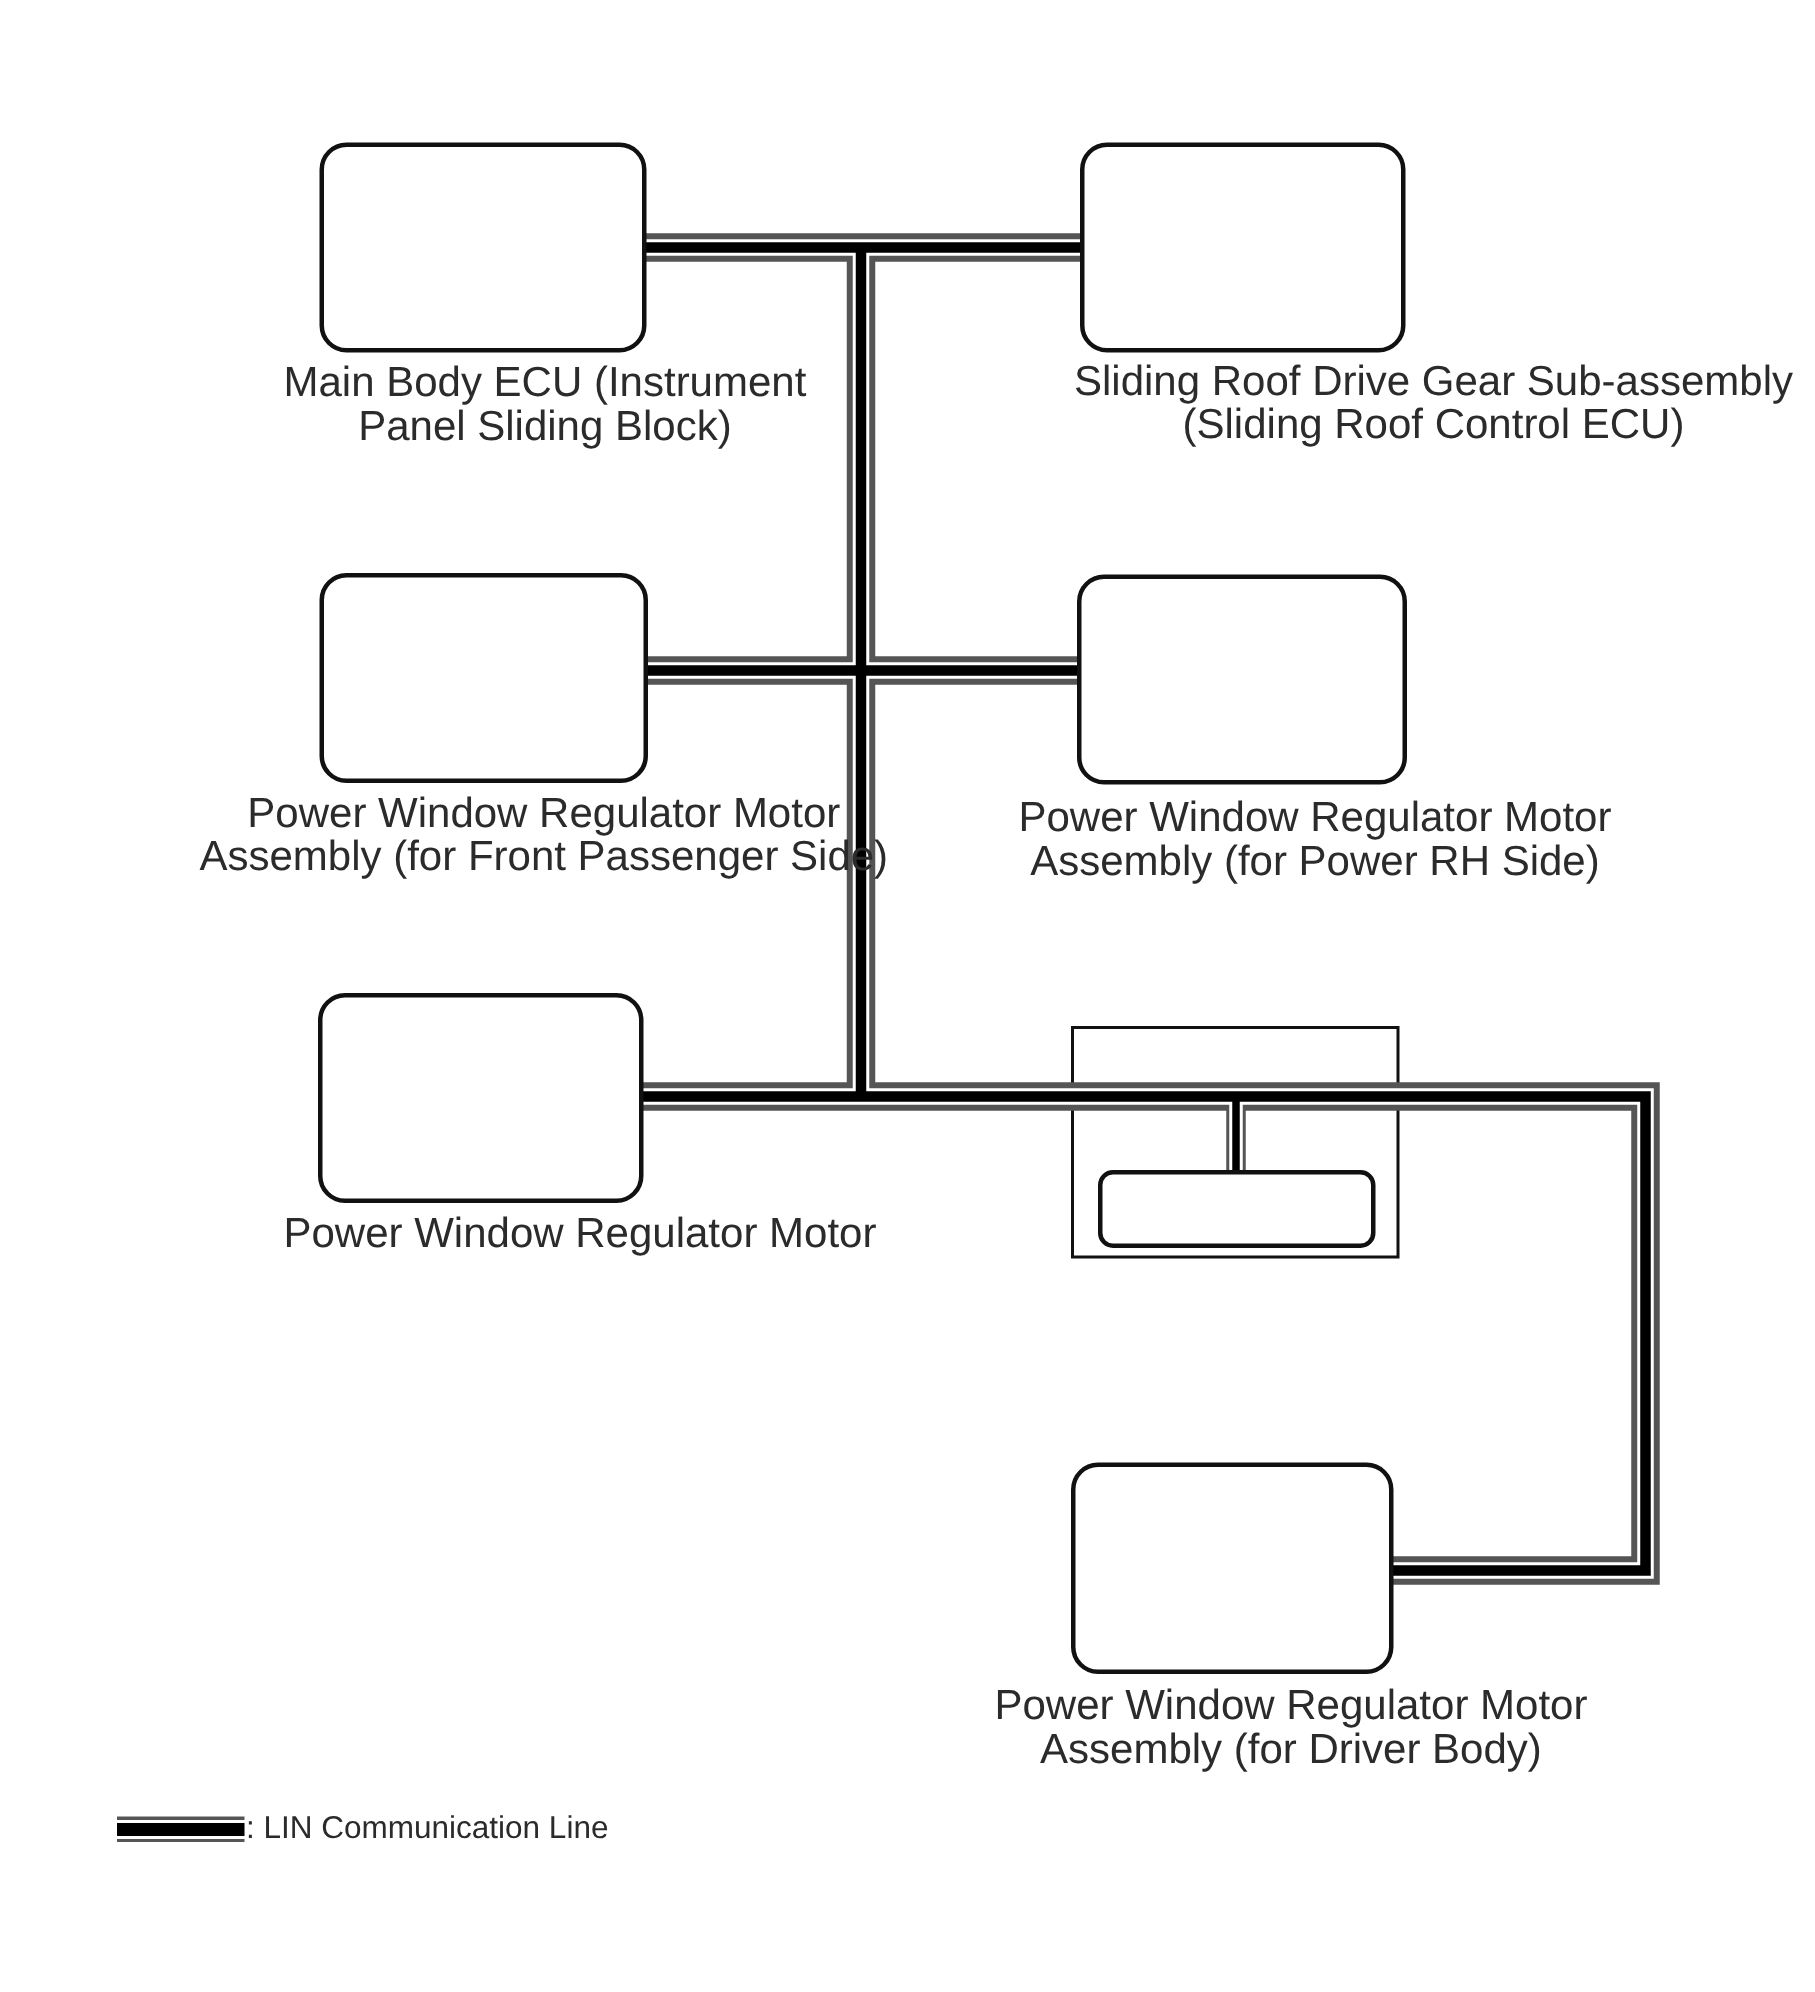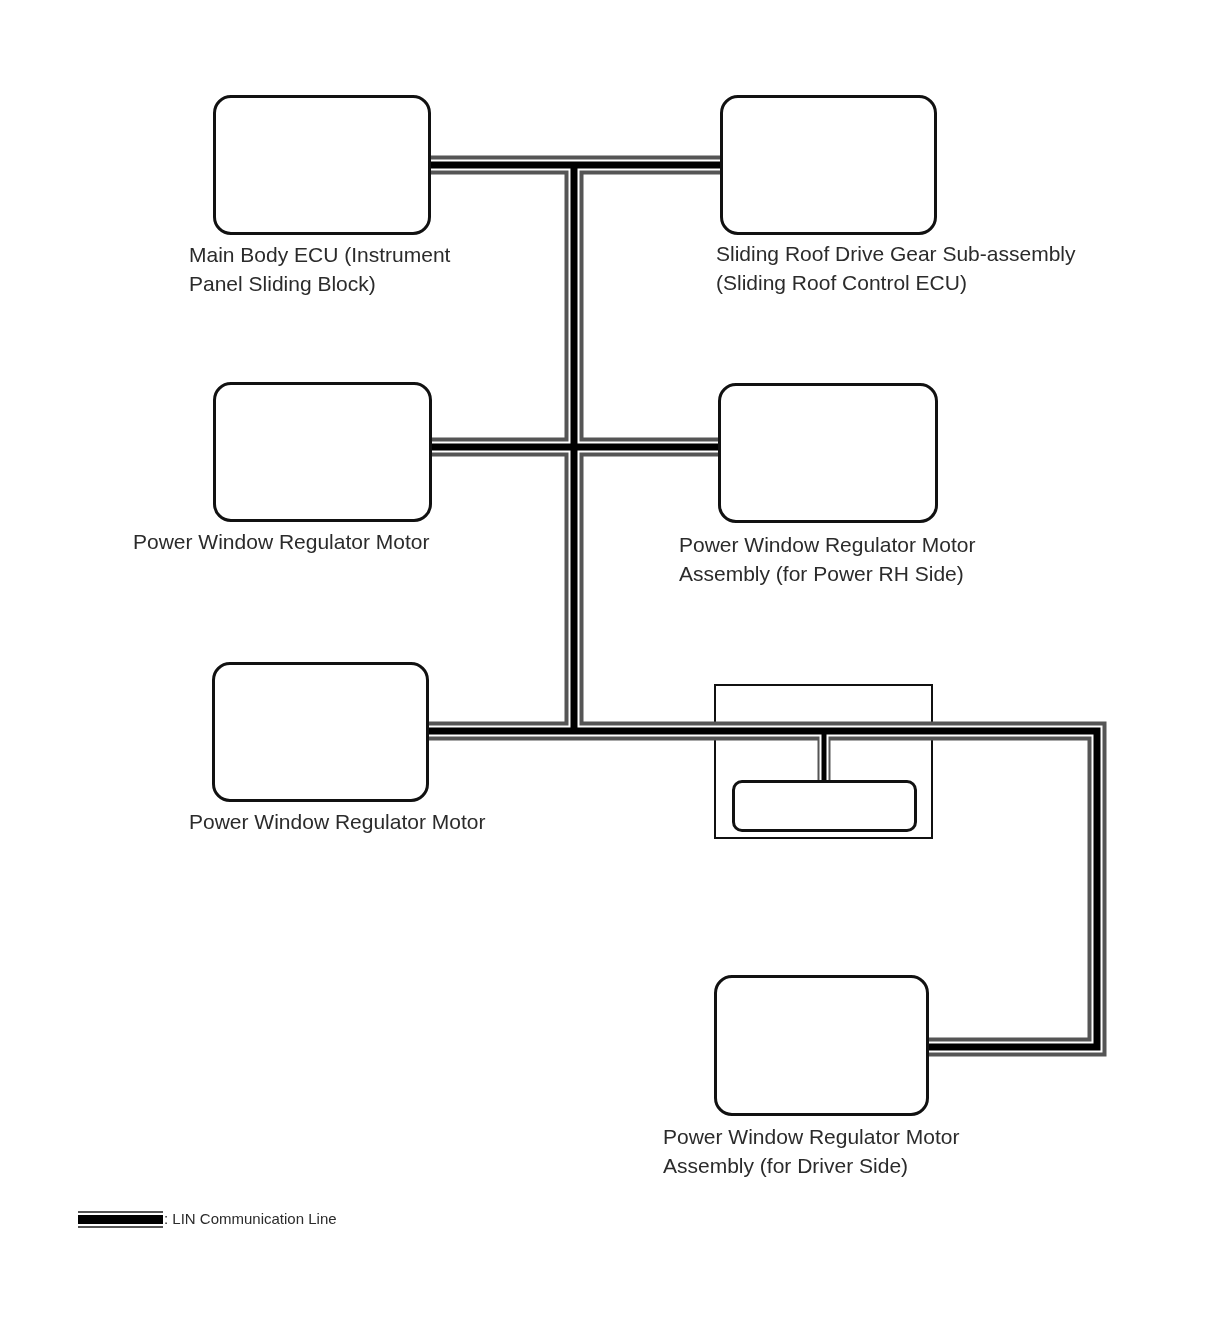--- a/index.html
+++ b/index.html
@@ -49,23 +49,24 @@
   .mux-inner{
     position:absolute;z-index:4;
     box-sizing:border-box;
     left:732px;top:780px;width:185px;height:52px;
     border:3px solid var(--box-border);
     border-radius:10px;
     background:var(--background);
   }
   .node-label{
     position:absolute;z-index:5;
-    font-size:21px;line-height:29px;
+    font-size:28px;line-height:29px;
     white-space:nowrap;
     color:var(--text);
+    text-align:center;
   }
   .node-label span{display:block;}
   .lb-main{left:189px;top:240px;}
   .lb-roof{left:716px;top:239px;}
   .lb-fp{left:133px;top:527px;}
   .lb-rr{left:679px;top:530px;}
   .lb-rl{left:189px;top:807px;}
   .lb-mux{left:693px;top:843px;}
   .lb-drv{left:663px;top:1122px;}
   .legend{
@@ -77,21 +78,21 @@
     width:85px;height:17px;
     margin-top:2px;margin-right:1px;
     background:linear-gradient(to bottom,
       var(--line-edge) 0 2px,
       var(--line-gap) 2px 4px,
       var(--line-core) 4px 13px,
       var(--line-gap) 13px 15px,
       var(--line-edge) 15px 17px);
   }
   .legend-text{
-    font-size:15px;line-height:29px;white-space:nowrap;color:var(--text);text-align:right;
+    font-size:21px;line-height:29px;white-space:nowrap;color:var(--text);text-align:right;
   }
 </style>
 </head>
 <body>
 
 <div class="canvas">
 
   <div class="mux-outer"></div>
 
   <svg class="lin-lines" width="1210" height="1328" viewBox="0 0 1210 1328">
@@ -129,33 +130,34 @@
   <div class="node-label lb-main">
     <span>Main Body ECU (Instrument</span>
     <span>Panel Sliding Block)</span>
   </div>
   <div class="node-label lb-roof">
     <span>Sliding Roof Drive Gear Sub-assembly</span>
     <span>(Sliding Roof Control ECU)</span>
   </div>
   <div class="node-label lb-fp">
     <span>Power Window Regulator Motor</span>
+    <span>Assembly (for Front Passenger Side)</span>
   </div>
   <div class="node-label lb-rr">
     <span>Power Window Regulator Motor</span>
     <span>Assembly (for Power RH Side)</span>
   </div>
   <div class="node-label lb-rl">
     <span>Power Window Regulator Motor</span>
   </div>
   <div class="node-label lb-mux">
   </div>
   <div class="node-label lb-drv">
     <span>Power Window Regulator Motor</span>
-    <span>Assembly (for Driver Side)</span>
+    <span>Assembly (for Driver Body)</span>
   </div>
 
   <div class="legend">
     <div class="legend-swatch"></div>
     <div class="legend-text">: LIN Communication Line</div>
   </div>
 
 </div>
 
 </body></html>

